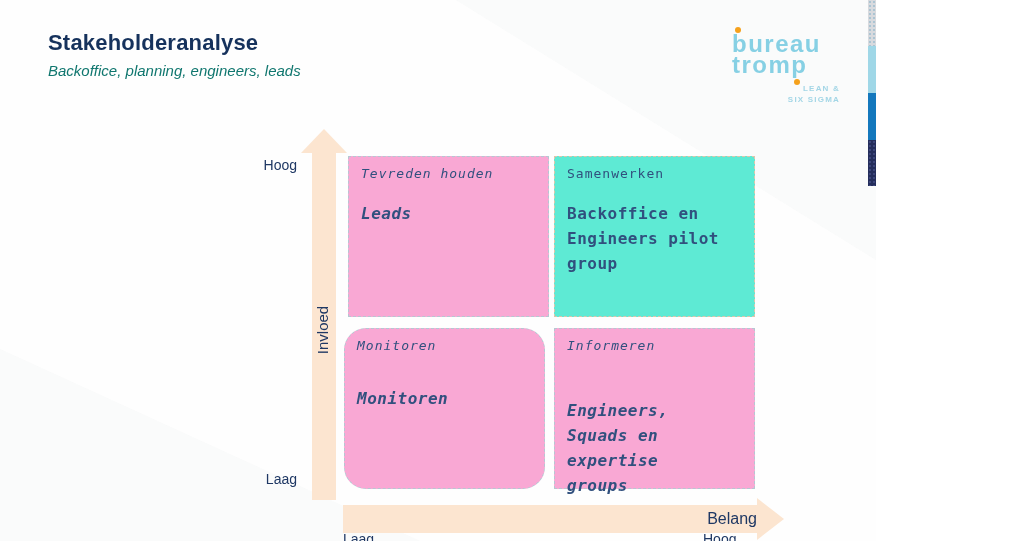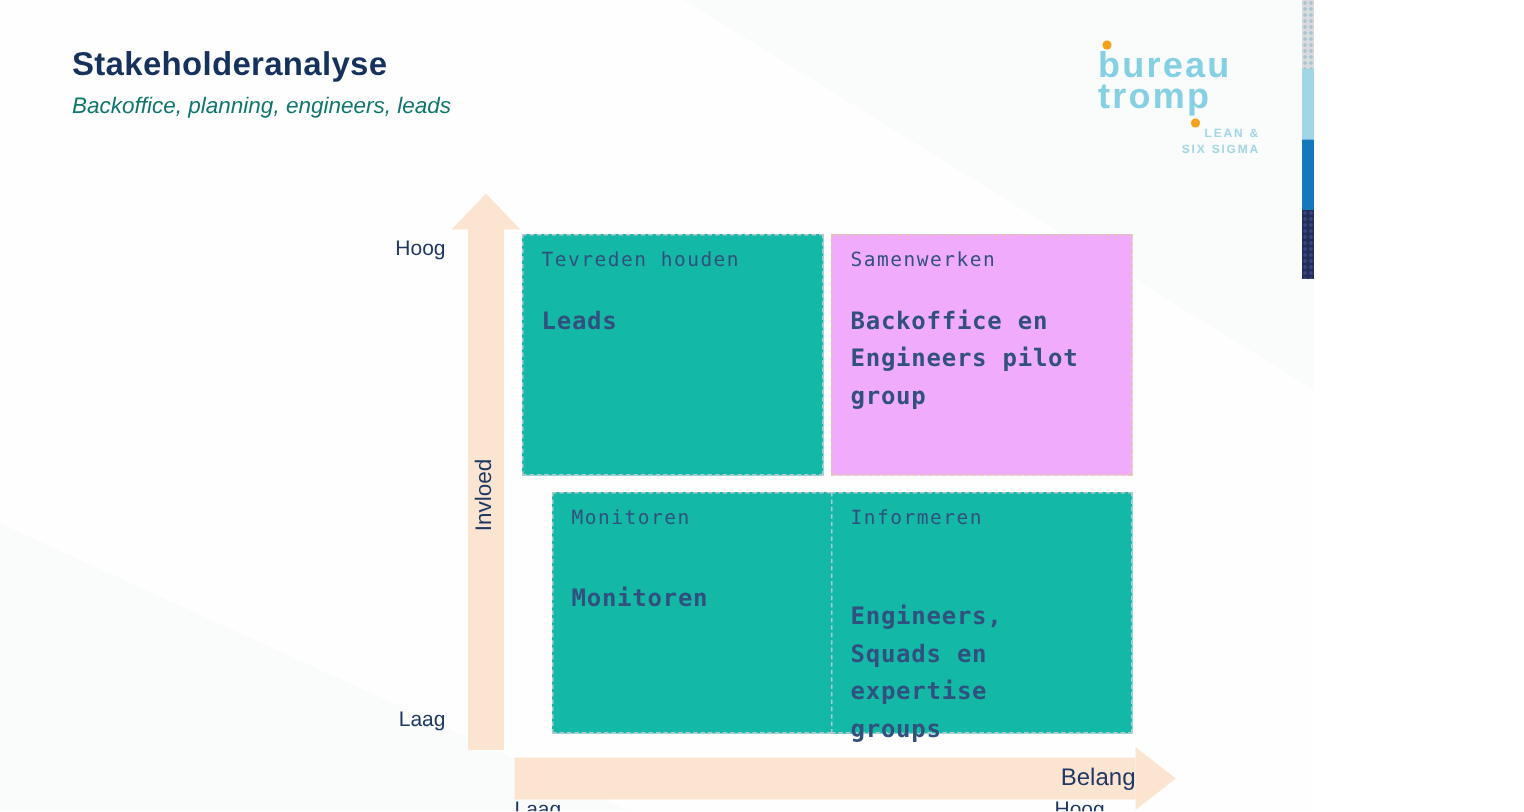--- a/index.html
+++ b/index.html
@@ -76,25 +76,25 @@
   .x-left-label  { position: absolute; left: 343px; top: 531px; font-size: 14px; }
   .x-right-label { position: absolute; left: 703px; top: 531px; font-size: 14px; }
 
   
   .quad {
     position: absolute; width: 201px; height: 161px;
     padding: 9px 12px;
     font-family: "DejaVu Sans Mono", monospace;
     color: #31507e;
   }
-  .quad.blue  { background: #14b8a6; border: 1px dashed #b5c8d2; }
-  .quad.peach { background: #f0abfc; border: 1px dashed #e0c4ab; }
+  .quad.blue  { background: #f9a8d4; border: 1px dashed #b5c8d2; font-style: italic; }
+  .quad.peach { background: #5eead4; border: 1px dashed #e0c4ab; }
   .quad.q1 { left: 348px; top: 156px; }
   .quad.q2 { left: 554px; top: 156px; }
-  .quad.q3 { left: 368px; top: 328px; }
+  .quad.q3 { left: 344px; top: 328px; border-radius: 22px; }
   .quad.q4 { left: 554px; top: 328px; }
   .quad-strategy { font-size: 13px; letter-spacing: 1px; }
   .quad-stakeholders {
     font-size: 16px; font-weight: bold; letter-spacing: .5px;
     line-height: 25px; white-space: pre-line;
   }
   .q1 .quad-stakeholders { margin-top: 20px; }
   .q2 .quad-stakeholders { margin-top: 20px; }
   .q3 .quad-stakeholders { margin-top: 33px; }
   .q4 .quad-stakeholders { margin-top: 45px; }

